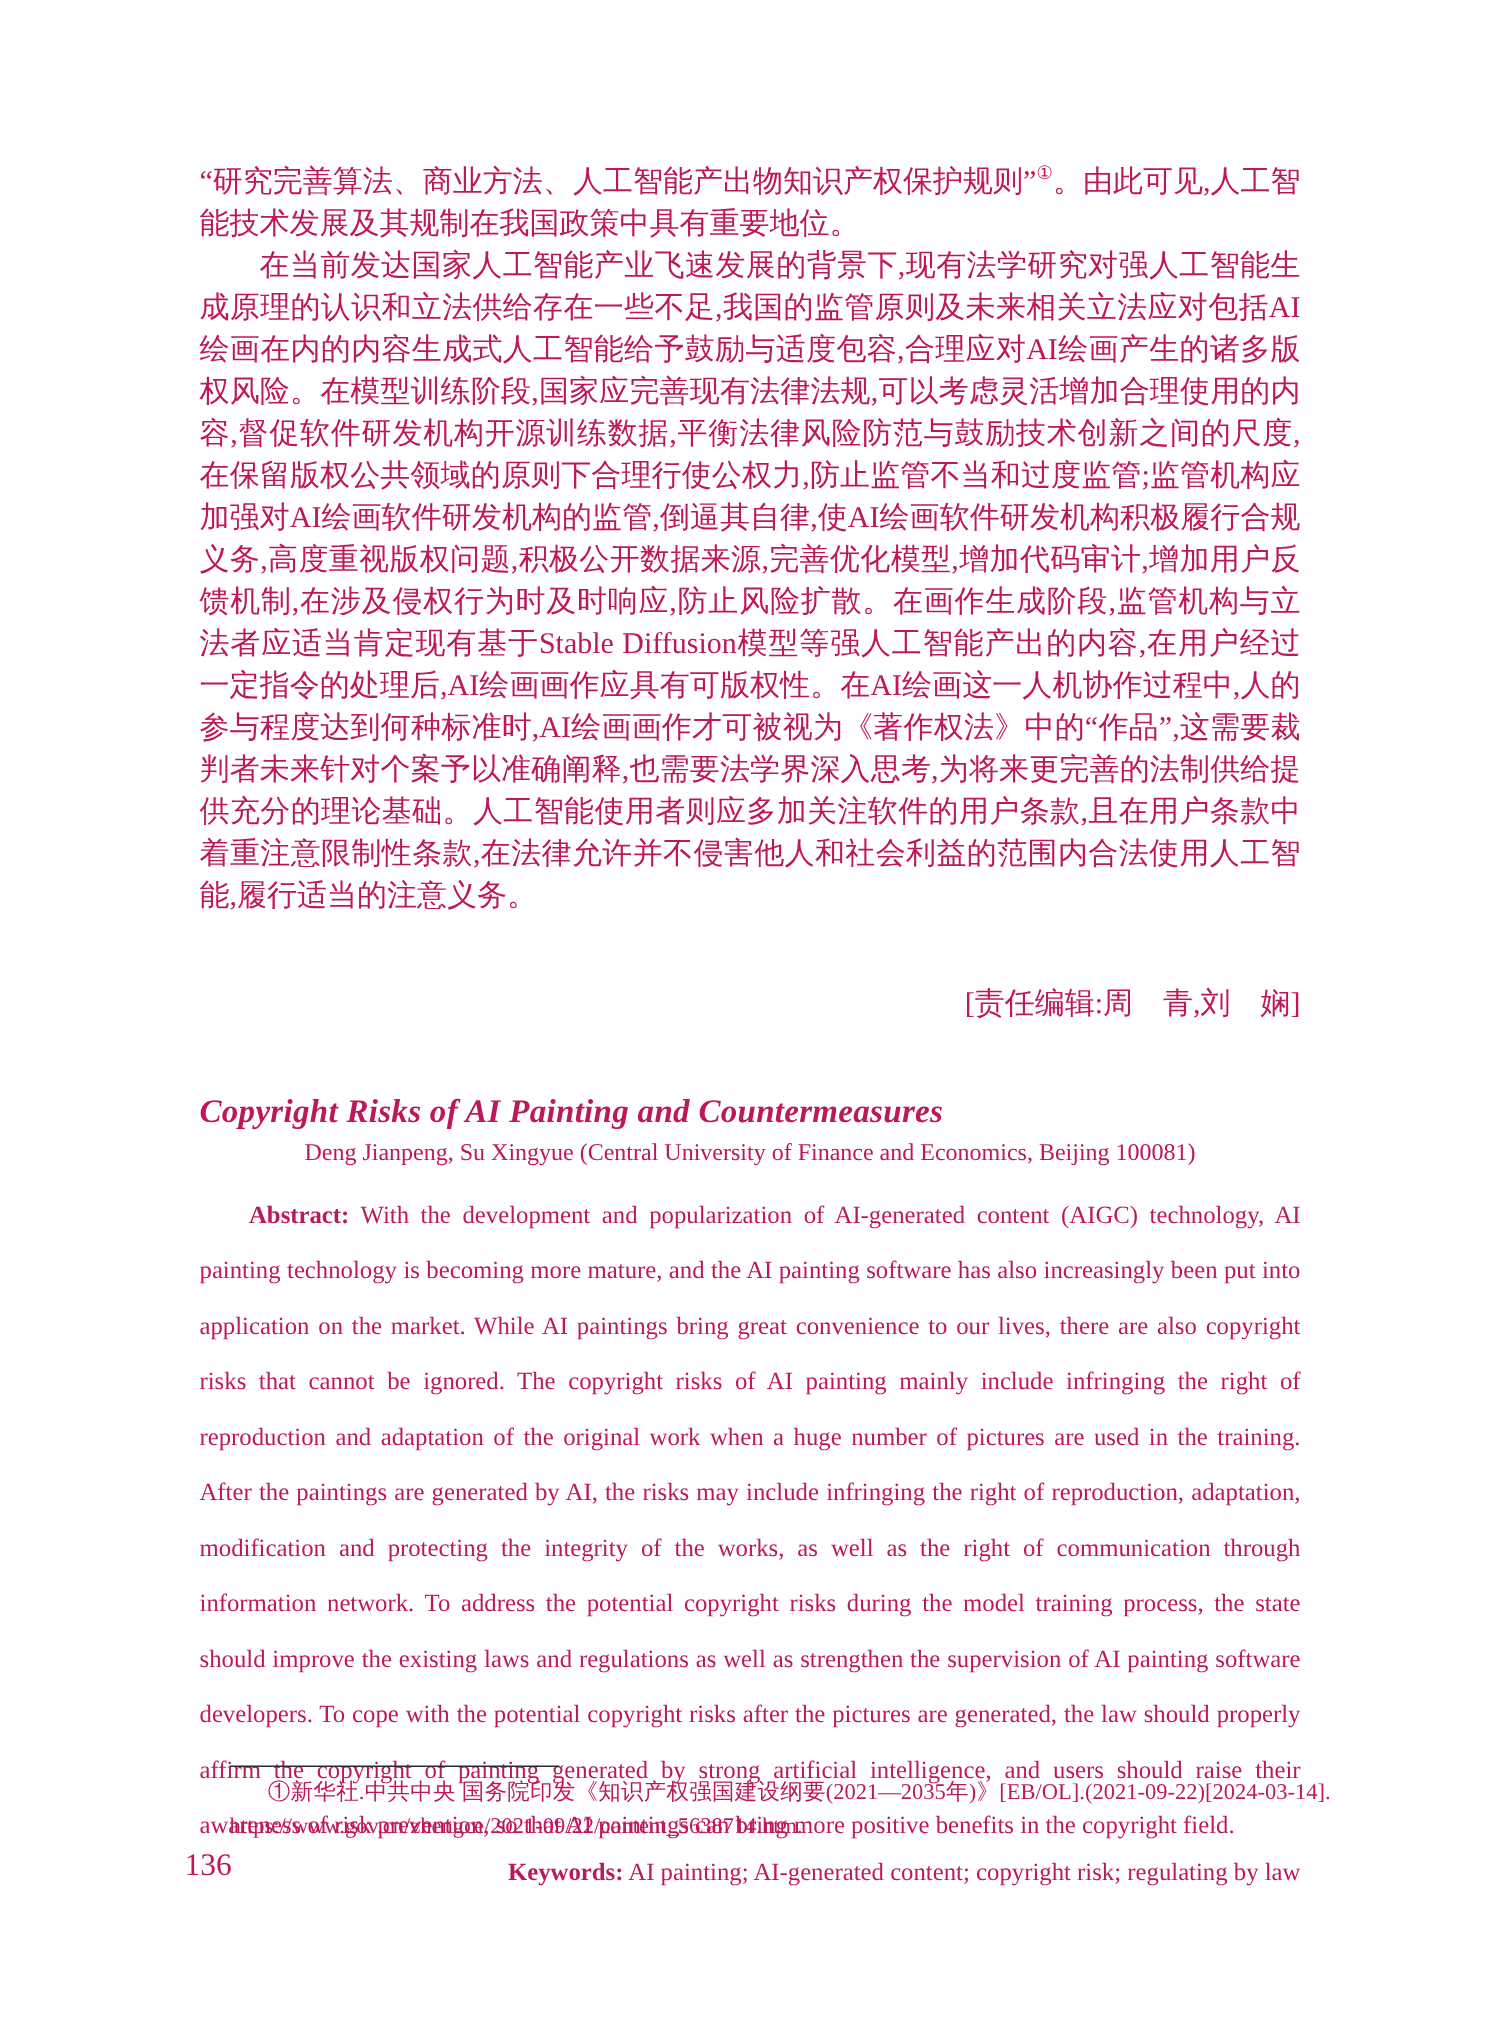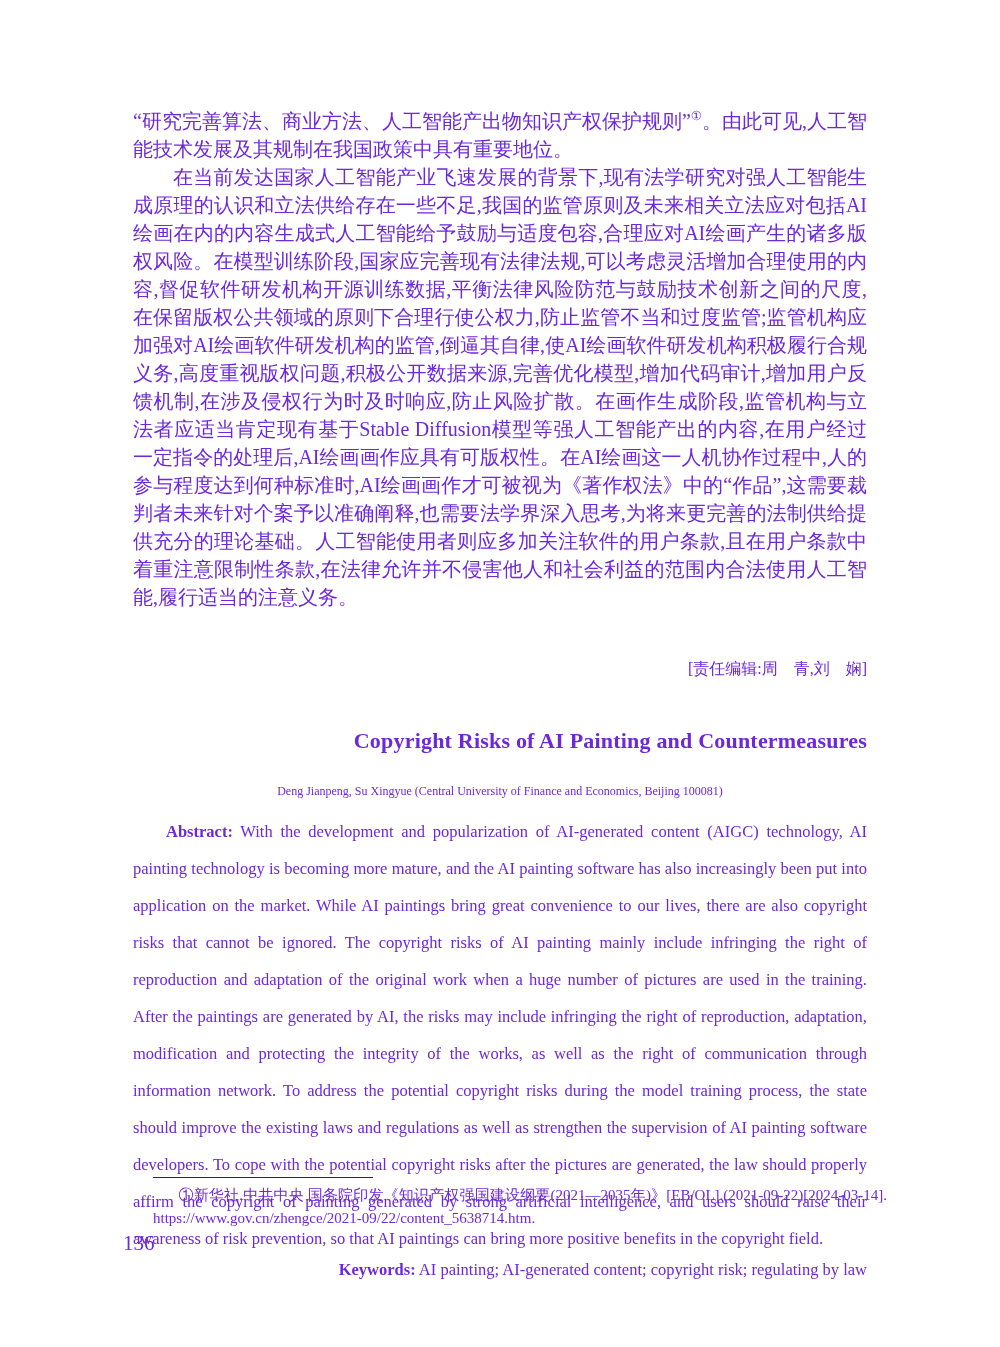--- a/index.html
+++ b/index.html
@@ -5,44 +5,44 @@
   html, body { margin: 0; padding: 0; background: #ffffff; }
   .page {
     position: relative;
     width: 1000px;
     height: 1347px;
     margin: 0 auto;
     background: #ffffff;
     box-sizing: border-box;
     padding: 107px 133px 0 133px;
     font-family: "Liberation Serif", "DejaVu Serif", serif;
-    color: #6d28d9;
+    color: #be185d;
     overflow: hidden;
   }
   .cn-body { font-size: 20px; line-height: 28px; text-align: justify; }
   .cn-para { margin: 0; }
   .cn-para.indent { text-indent: 2em; }
   .ref-sup { font-size: 0.62em; vertical-align: super; line-height: 0; }
   .editor-line {
     margin-top: 44px;
-    font-size: 16px;
+    font-size: 20px;
     line-height: 28px;
     text-align: right;
   }
   .en-title {
     margin: 42px 0 0 0;
     font-size: 22px;
     line-height: 32px;
     font-weight: bold;
-    text-align: right;
+    text-align: left;
     letter-spacing: 0.2px;
+    font-style: italic;
   }
   .en-authors {
-    margin-top: 22px;
-    font-size: 12px;
+    font-size: 16px;
     line-height: 24px;
     text-align: center;
   }
   .en-abstract {
     margin: 10px 0 0 0;
     font-size: 16.5px;
     line-height: 37px;
     text-align: justify;
     text-indent: 2em;
   }

